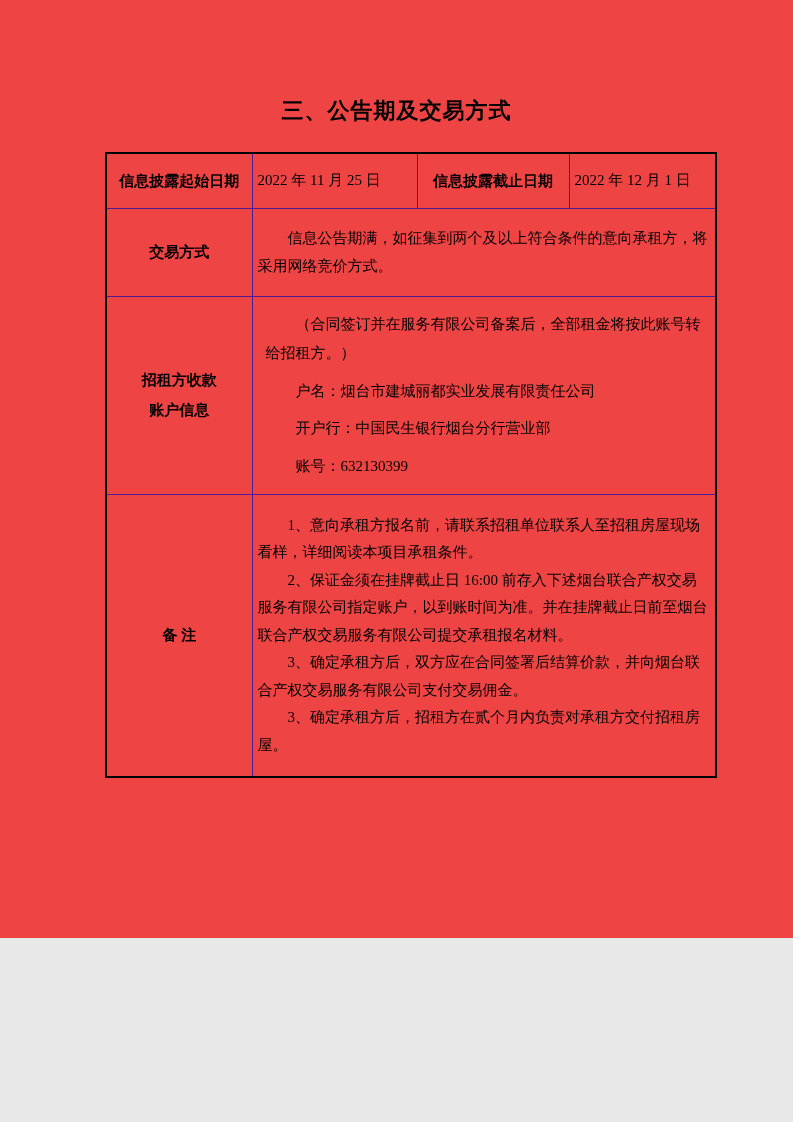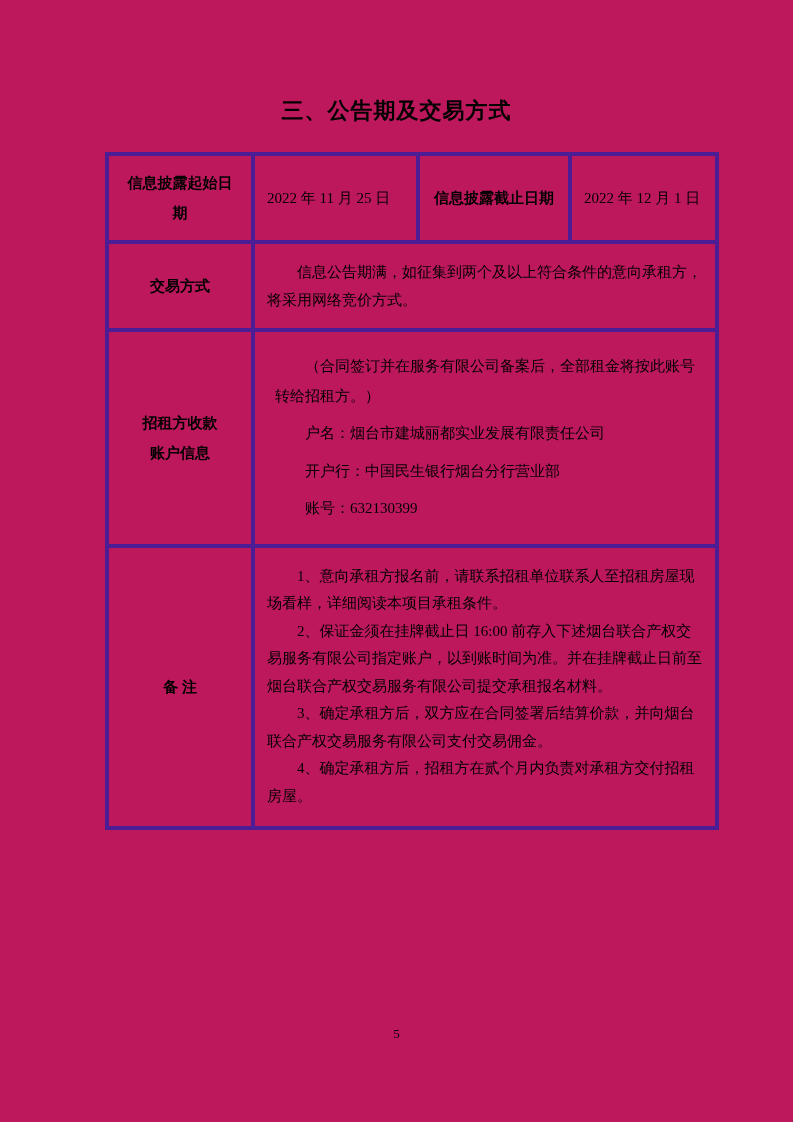--- a/index.html
+++ b/index.html
@@ -3,23 +3,23 @@
 <meta charset="utf-8">
 <style>
   html, body {
     margin: 0;
     padding: 0;
     background: #e8e8e8;
   }
   .page {
     position: relative;
     width: 793px;
-    height: 1122px;
+    height: 938px;
     margin: 0 auto;
-    background: #be185d;
+    background: #ef4444;
     font-family: "Liberation Serif", "DejaVu Serif", serif;
     color: #000000;
     overflow: hidden;
   }
   .doc-title {
     position: absolute;
     top: 96px;
     left: 0;
     width: 100%;
     text-align: center;
@@ -30,24 +30,24 @@
   table.info-table {
     position: absolute;
     top: 152px;
     left: 105px;
     width: 610px;
     border-collapse: collapse;
     table-layout: fixed;
     border: 2px solid #000;
   }
   table.info-table td {
-    border: 4px solid #4c1d95;
+    border: 1px solid #4c1d95;
     font-size: 15px;
     vertical-align: middle;
-    padding: 12px;
+    padding: 5px;
     overflow: hidden;
   }
   .label-cell {
     font-weight: bold;
     text-align: center;
     line-height: 30px;
     padding: 2px 5px;
   }
   .center-cell {
     text-align: left;
@@ -140,21 +140,21 @@
         <p>账号：632130399</p>
       </td>
     </tr>
 
     <tr style="height:282px">
       <td class="label-cell">备 注</td>
       <td colspan="3" class="content-cell remark-cell">
         <p>1、意向承租方报名前，请联系招租单位联系人至招租房屋现场看样，详细阅读本项目承租条件。</p>
         <p>2、保证金须在挂牌截止日 16:00 前存入下述烟台联合产权交易服务有限公司指定账户，以到账时间为准。并在挂牌截止日前至烟台联合产权交易服务有限公司提交承租报名材料。</p>
         <p>3、确定承租方后，双方应在合同签署后结算价款，并向烟台联合产权交易服务有限公司支付交易佣金。</p>
-        <p>4、确定承租方后，招租方在贰个月内负责对承租方交付招租房屋。</p>
+        <p>3、确定承租方后，招租方在贰个月内负责对承租方交付招租房屋。</p>
       </td>
     </tr>
   </tbody>
     </table>
 
   <div class="page-number">5</div>
 
 </div>
 
 </body></html>

